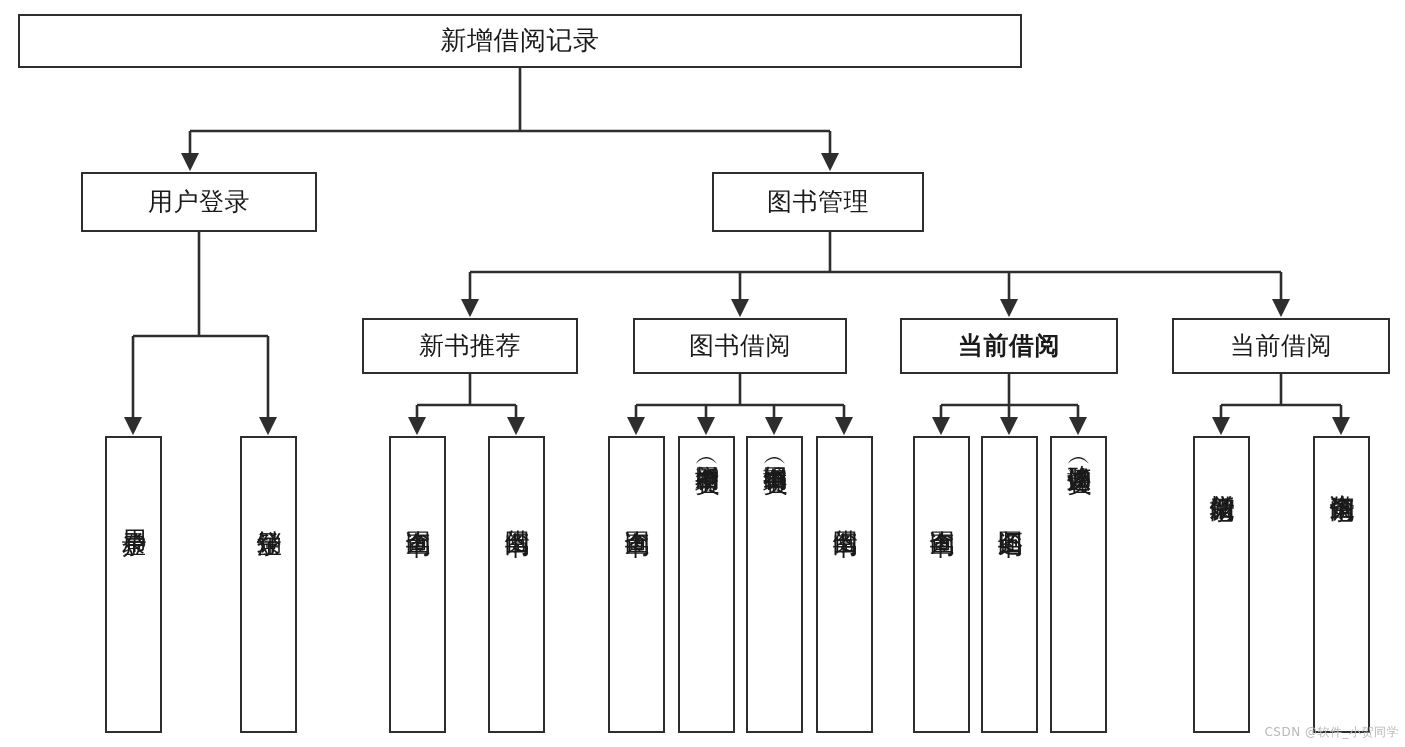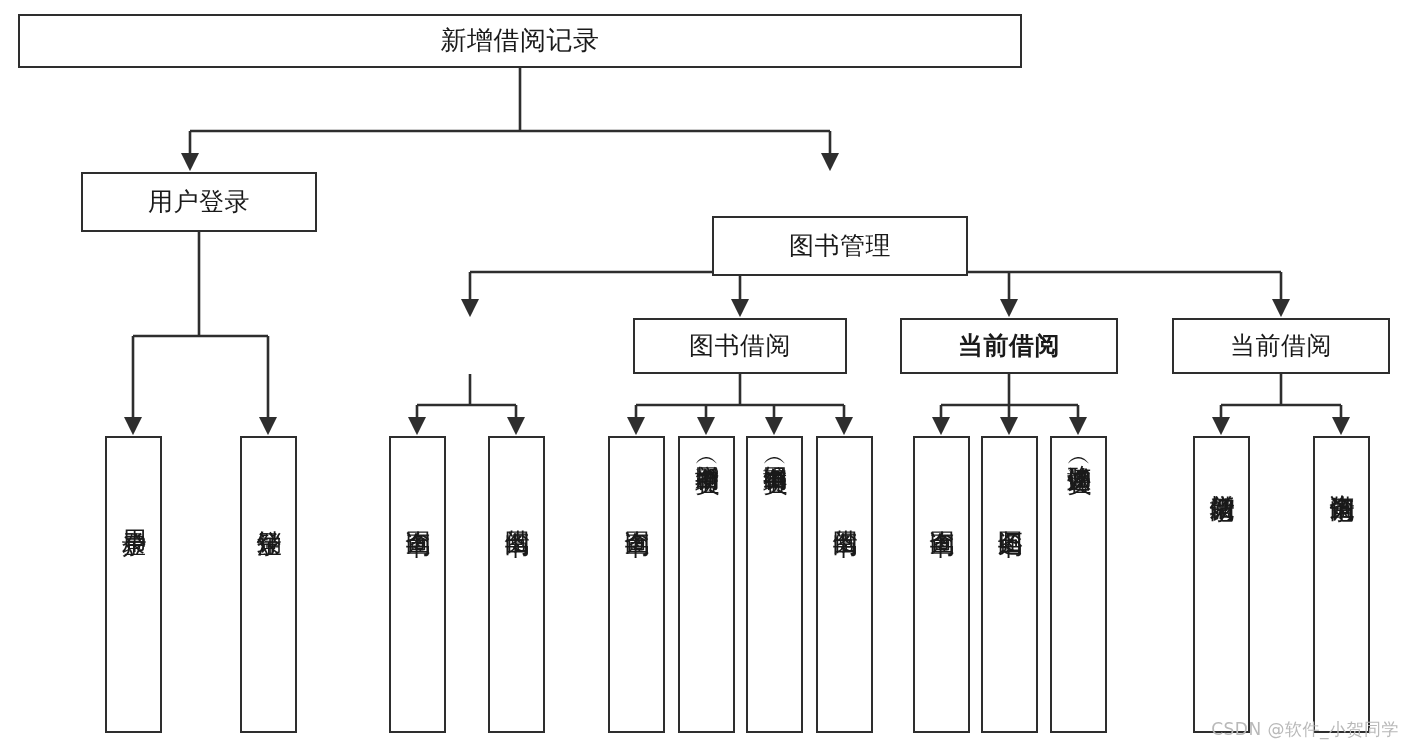--- a/index.html
+++ b/index.html
@@ -62,21 +62,21 @@
     letter-spacing: 1px;
     white-space: pre-line;
   }
   .node.vert.tall .label {
     font-size: 24px;
   }
   #watermark {
     position: absolute;
     right: 6px;
     bottom: 6px;
-    font-size: 17px;
+    font-size: 12px;
     color: #b9b9b9;
     white-space: nowrap;
     letter-spacing: 0.5px;
   }
 </style>
 </head>
 <body>
 
 <div id="canvas">
 
@@ -130,24 +130,27 @@
     </g>
   </svg>
 
   <div class="node horiz" id="node-root" style="left:18px; top:14px; width:1004px; height:54px;">
     <span class="label">新增借阅记录</span>
   </div>
 
   <div class="node horiz" style="left:81px; top:172px; width:236px; height:60px;">
     <span class="label">用户登录</span>
   </div>
-  <div class="node horiz" style="left:712px; top:172px; width:256px; height:60px;margin-top:44px;">
+  <div class="node horiz" style="left:712px; top:172px; width:212px; height:60px;">
     <span class="label">图书管理</span>
   </div>
 
+  <div class="node horiz" style="left:362px; top:318px; width:216px; height:56px;">
+    <span class="label">新书推荐</span>
+  </div>
   <div class="node horiz" style="left:633px; top:318px; width:214px; height:56px;">
     <span class="label">图书借阅</span>
   </div>
   <div class="node horiz" style="left:900px; top:318px; width:218px; height:56px;font-weight:bold;">
     <span class="label">当前借阅</span>
   </div>
   <div class="node horiz" style="left:1172px; top:318px; width:218px; height:56px;">
     <span class="label">当前借阅</span>
   </div>
 

